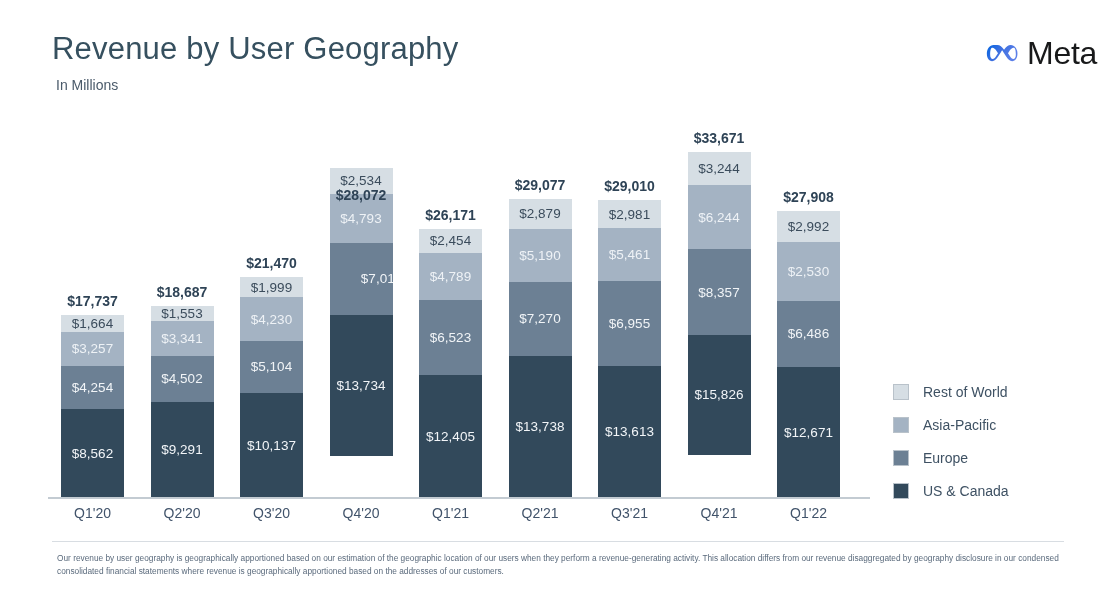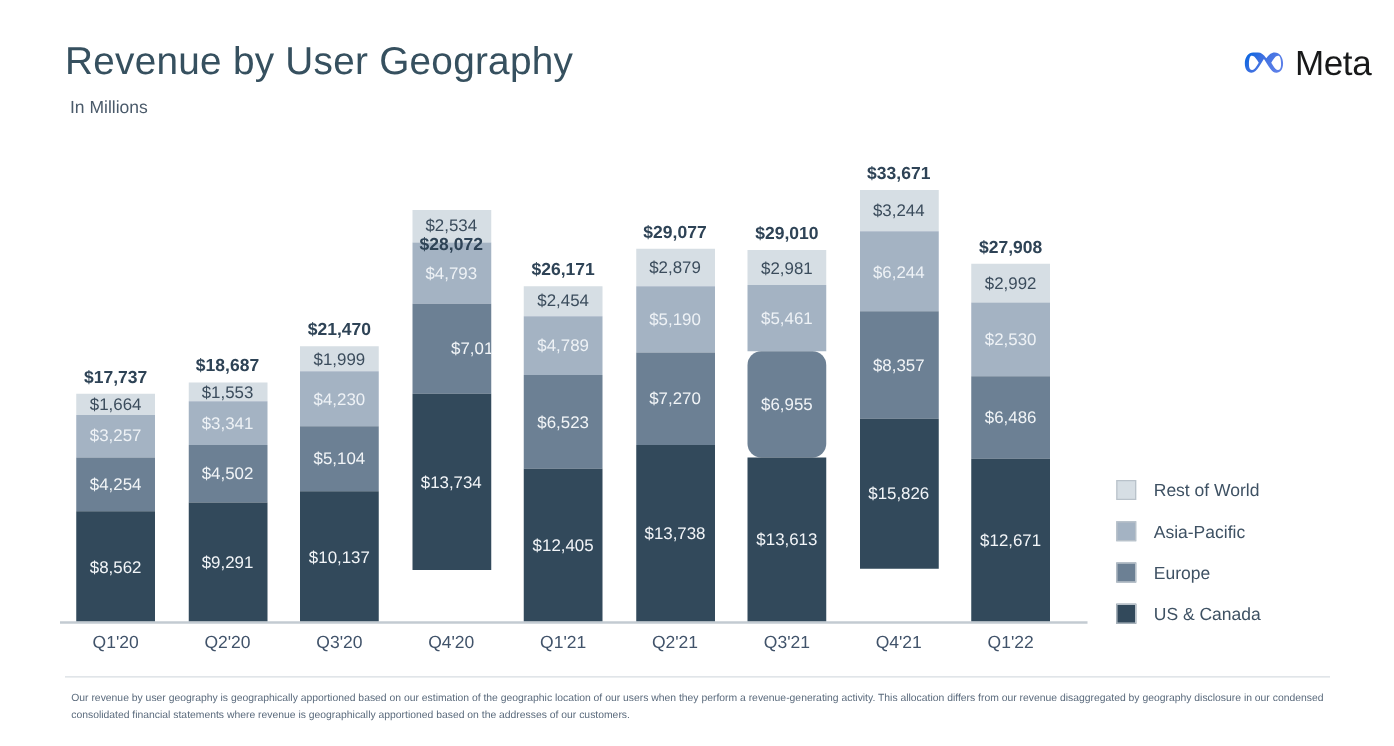--- a/index.html
+++ b/index.html
@@ -23,21 +23,21 @@
   #chart-subtitle {
     position: absolute; left: 56px; top: 77px;
     font-size: 14px; font-weight: 400; color: #4a5a6a;
   }
   #brand-logo {
     position: absolute; right: 18px; top: 35px;
     display: flex; align-items: center; gap: 7px;
   }
   #brand-logo .brand-mark { width: 34px; height: 22px; display: block; }
   #brand-logo .brand-text {
-    font-size: 28px; font-weight: 400; color: #18191a; letter-spacing: -0.3px;
+    font-size: 32px; font-weight: 400; color: #18191a; letter-spacing: -0.3px;
   }
 
   
   #plot { position: absolute; left: 0; top: 0; width: 1115px; height: 540px; }
   #axis-line {
     position: absolute; left: 48px; top: 497px; width: 822px; height: 2px;
     background: #c3cbd2;
   }
   .bar-col {
     position: absolute; bottom: 100px; width: 63px;
@@ -194,21 +194,21 @@
         </div>
       </div>
       <div class="total-label" style="left: 508.5px; top: 177.071px;">$29,077</div>
       <div class="bar-col" style="left: 598px; bottom: 43px; height: 297.242px;">
         <div class="seg seg-row" style="height: 30.5439px;">
           <span>$2,981</span>
         </div>
         <div class="seg seg-apac" style="height: 55.9545px;">
           <span>$5,461</span>
         </div>
-        <div class="seg seg-eu" style="height: 91px; border-radius: 11px;">
+        <div class="seg seg-eu" style="height: 91px;">
           <span>$6,955</span>
         </div>
         <div class="seg seg-us" style="height: 139.482px;">
           <span>$13,613</span>
         </div>
       </div>
       <div class="total-label" style="left: 598px; top: 177.758px;">$29,010</div>
       <div class="bar-col" style="left: 687.5px; bottom: 43px; height: 345px;">
         <div class="seg seg-row" style="height: 33.2387px;">
           <span>$3,244</span>

